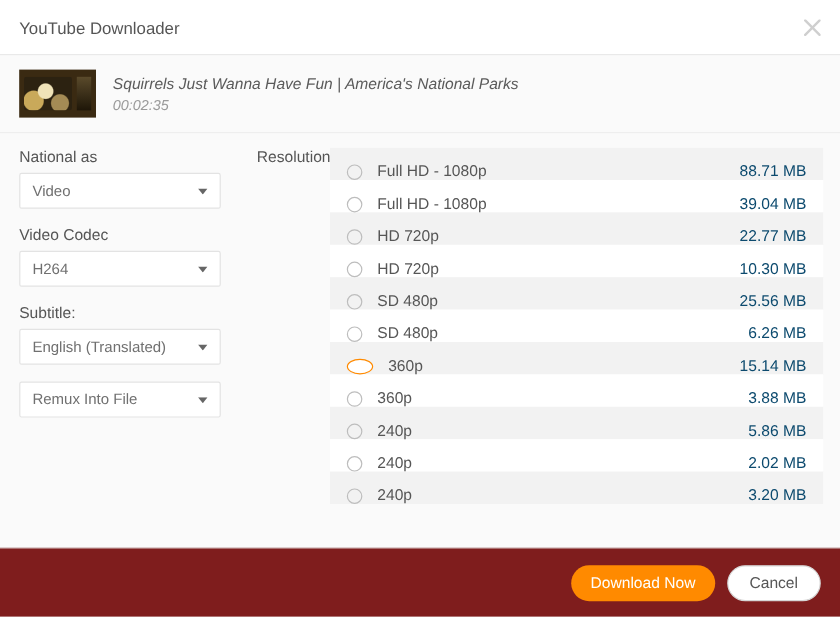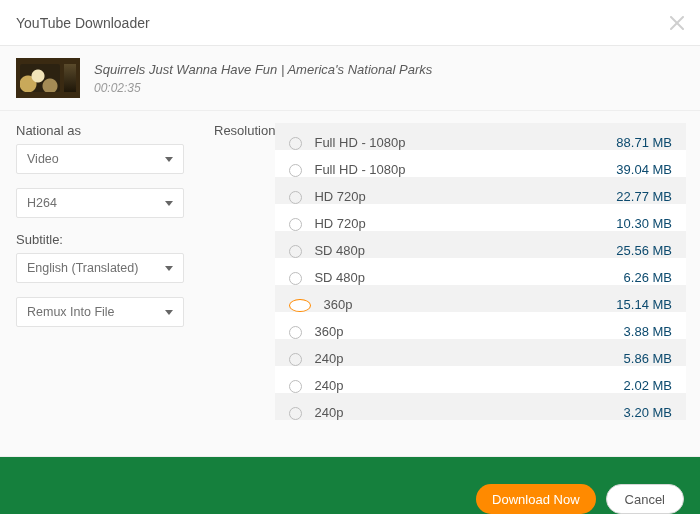--- a/index.html
+++ b/index.html
@@ -52,21 +52,21 @@
   .row { display:flex; align-items:flex-end; height:27px; padding:0 14px; cursor:pointer;}
   .row.alt { background:#f2f2f2; }
   .row:not(.alt){ background:#fff; }
   .radio { width:13px; height:13px; border:1px solid #bdbdbd; border-radius:50%; margin-right:12px; flex:0 0 13px; display:flex; align-items:center; justify-content:center;}
   .radio.sel { border-color:#ff8a00; }
   .radio.sel::after{content:"";width:7px;height:7px;background:#ff8a00;border-radius:50%;}
   .row .name { flex:1; color:#565656; font-size:13px; }
   .row .size { color:#0c4a6e; font-size:13px; }
 
   
-  .ftr { height:58px; background:#15803d; border-top:1px solid #eee; display:flex; align-items:flex-end; justify-content:flex-end; padding:0 16px; gap:10px;}
+  .ftr { height:58px; background:#7f1d1d; border-top:1px solid #eee; display:flex; align-items:center; justify-content:flex-end; padding:0 16px; gap:10px;}
   .btn-primary { background:#ff8a00; color:#fff; border:none; height:30px; padding:0 16px; border-radius:15px; font-size:13px; cursor:pointer;}
   .btn-secondary { background:#fff; color:#565656; border:1px solid #d6d6d6; height:30px; padding:0 18px; border-radius:15px; font-size:13px; cursor:pointer;}
 </style>
 </head>
 <body>
 
 <div class="hdr">
   <div class="title">YouTube Downloader</div>
   <div class="close">
     <svg viewBox="0 0 14 14">
@@ -92,20 +92,21 @@
       <div class="sel">
         <span>Video</span>
         <span class="caret">
             <svg viewBox="0 0 8 5">
               <polygon points="0,0 8,0 4,5"></polygon>
             </svg>
           </span>
       </div>
     </div>
     <div class="fld">
+      <div class="lbl">Video Codec</div>
       <div class="sel">
         <span>H264</span>
         <span class="caret">
             <svg viewBox="0 0 8 5">
               <polygon points="0,0 8,0 4,5"></polygon>
             </svg>
           </span>
       </div>
     </div>
     <div class="fld">

